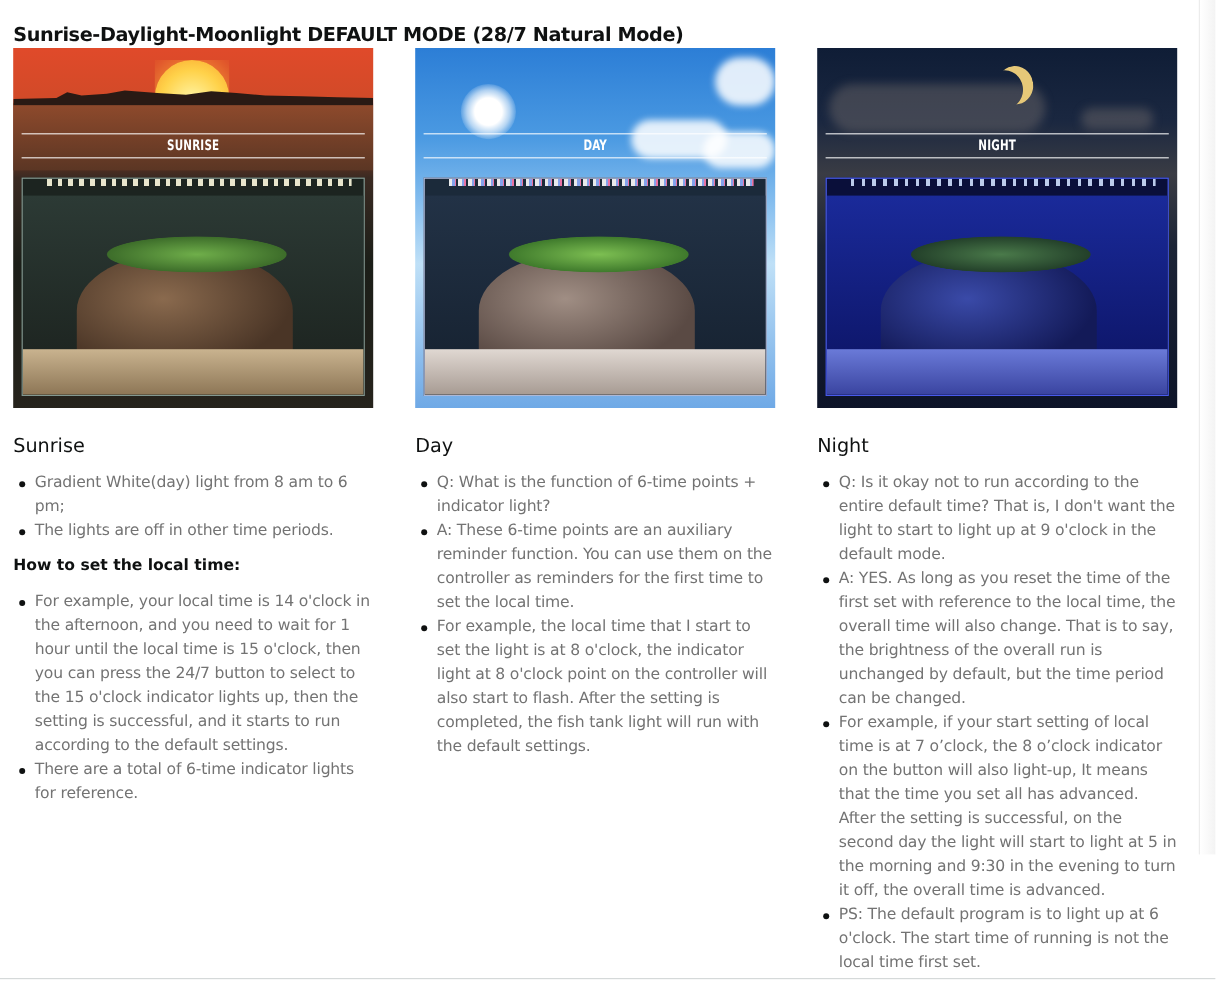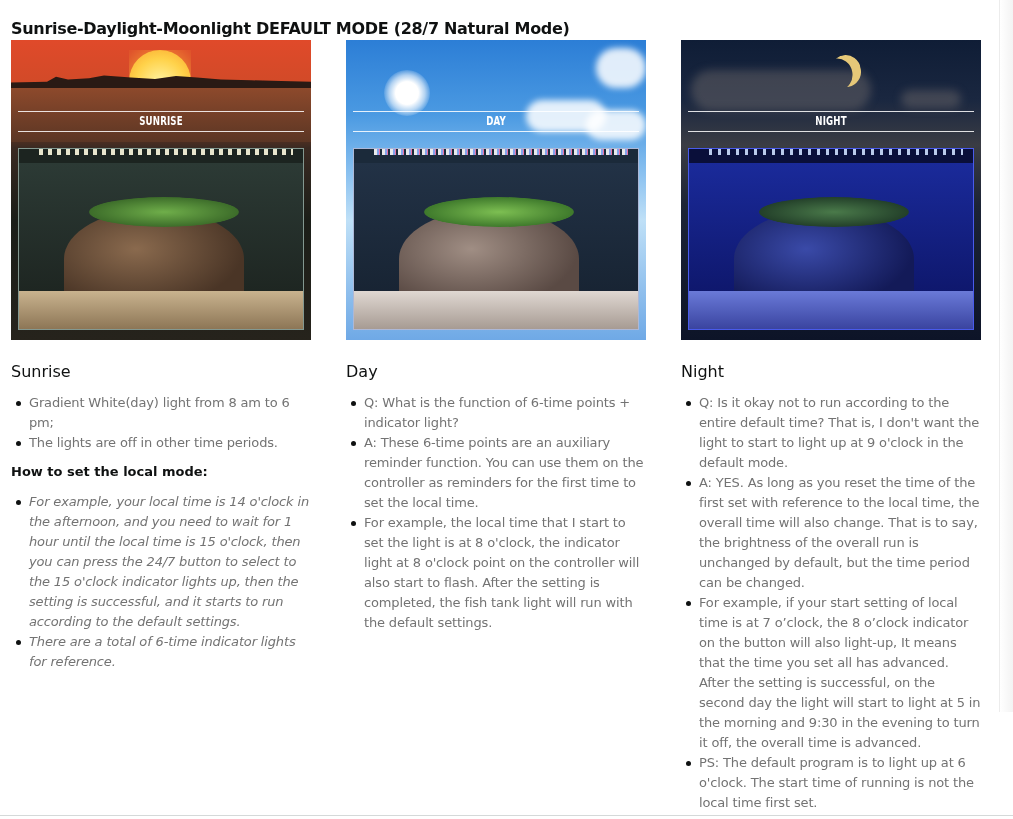--- a/index.html
+++ b/index.html
@@ -210,21 +210,21 @@
     position: absolute;
     left: 5px;
     top: 8px;
     width: 5px;
     height: 5px;
     border-radius: 50%;
     background: #0f1111;
   }
   .col-1 ul.first { margin-top: 11px; }
   .col-1 .subheading.second { margin-top: 9px; }
-  .col-1 ul.second { margin-top: 10px; font-style: italic; }
+  .col-1 ul.second { margin-top: 10px; }
   .col-2 ul, .col-3 ul { margin-top: 11px; }
 
   .scrollbar-track {
     position: absolute;
     right: 0;
     top: 0;
     width: 13px;
     height: 712px;
     background: linear-gradient(90deg, #ffffff, #f3f3f3);
     border-left: 1px solid #ececec;
@@ -260,21 +260,21 @@
     </div>
   </div>
 
   <div class="col-heading">Sunrise</div>
 
   <ul class="bullets first">
     <li>Gradient White(day) light from 8 am to 6 pm;</li>
     <li>The lights are off in other time periods.</li>
   </ul>
 
-  <div class="subheading second">How to set the local mode:</div>
+  <div class="subheading second">How to set the local time:</div>
   <ul class="bullets second">
     <li>For example, your local time is 14 o'clock in the afternoon, and you need to wait for 1 hour until the local time is 15 o'clock, then you can press the 24/7 button to select to the 15 o'clock indicator lights up, then the setting is successful, and it starts to run according to the default settings.</li>
     <li>There are a total of 6-time indicator lights for reference.</li>
   </ul>
 </div>
 
 <div class="col col-2">
   <div class="photo photo-day" role="img" aria-label="Aquarium under white daylight">
     <div class="sun"></div>
     <div class="cloud" style="left:180px;top:60px;width:80px;height:32px;"></div>

